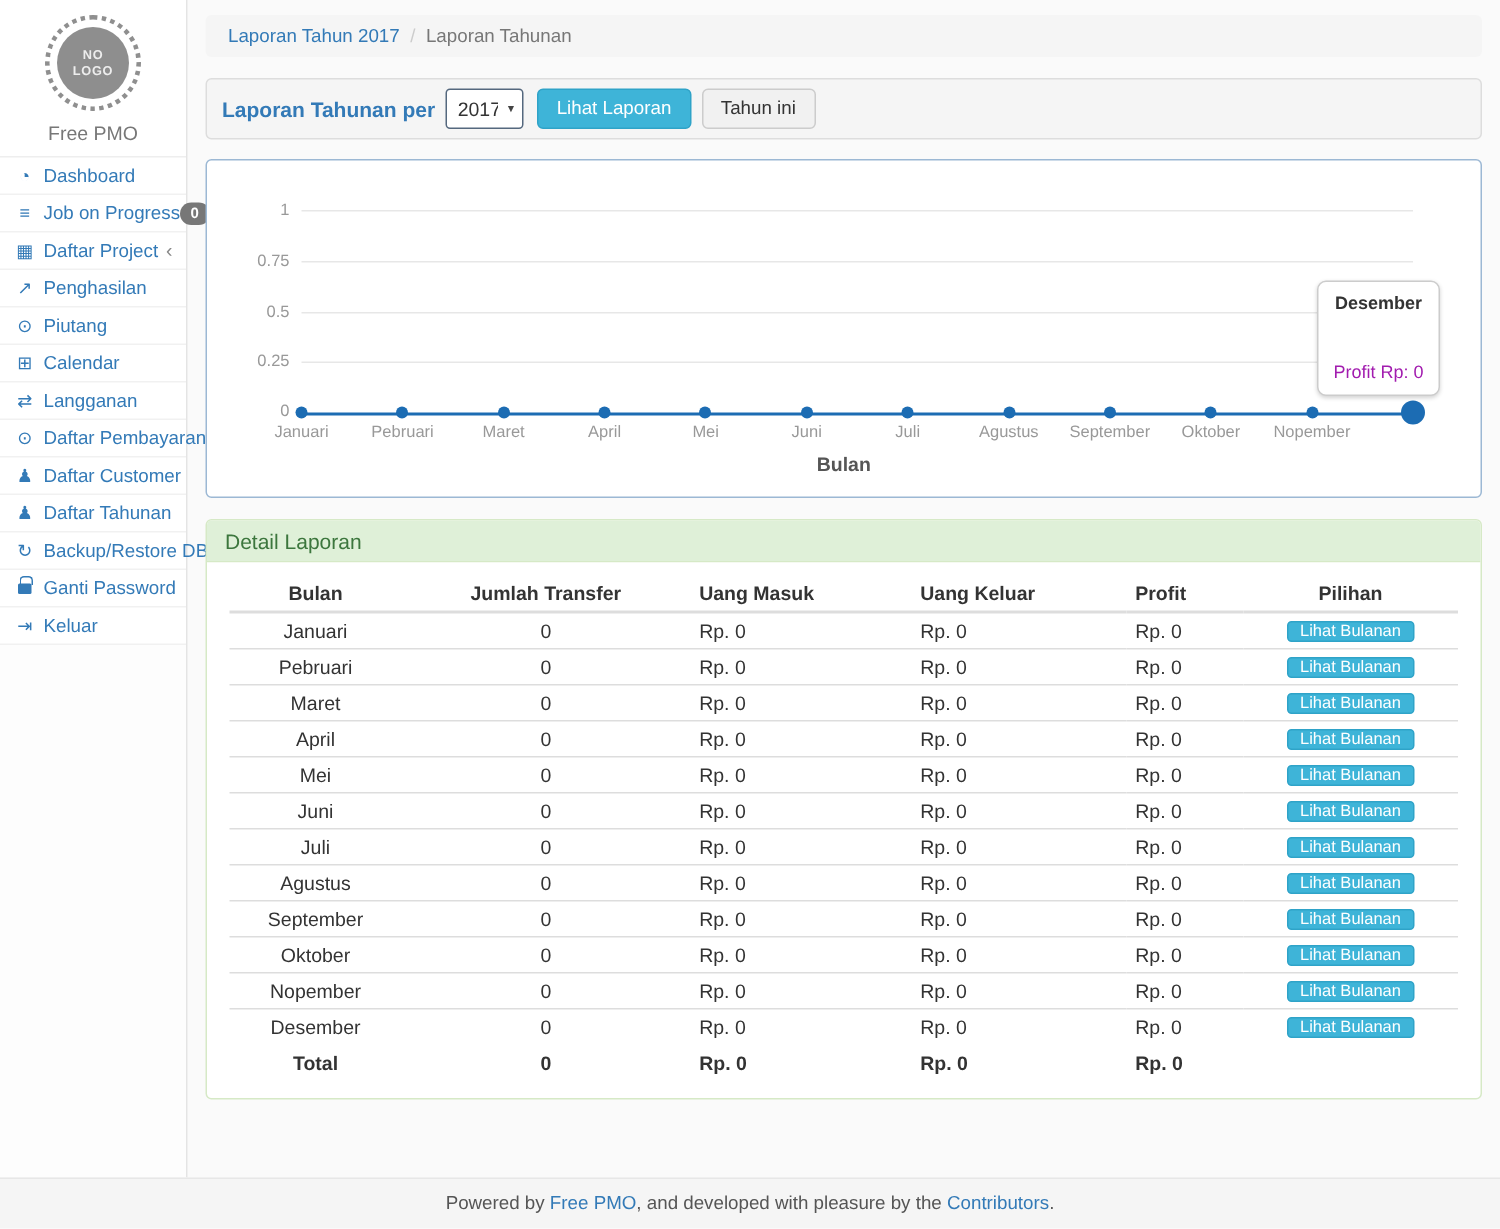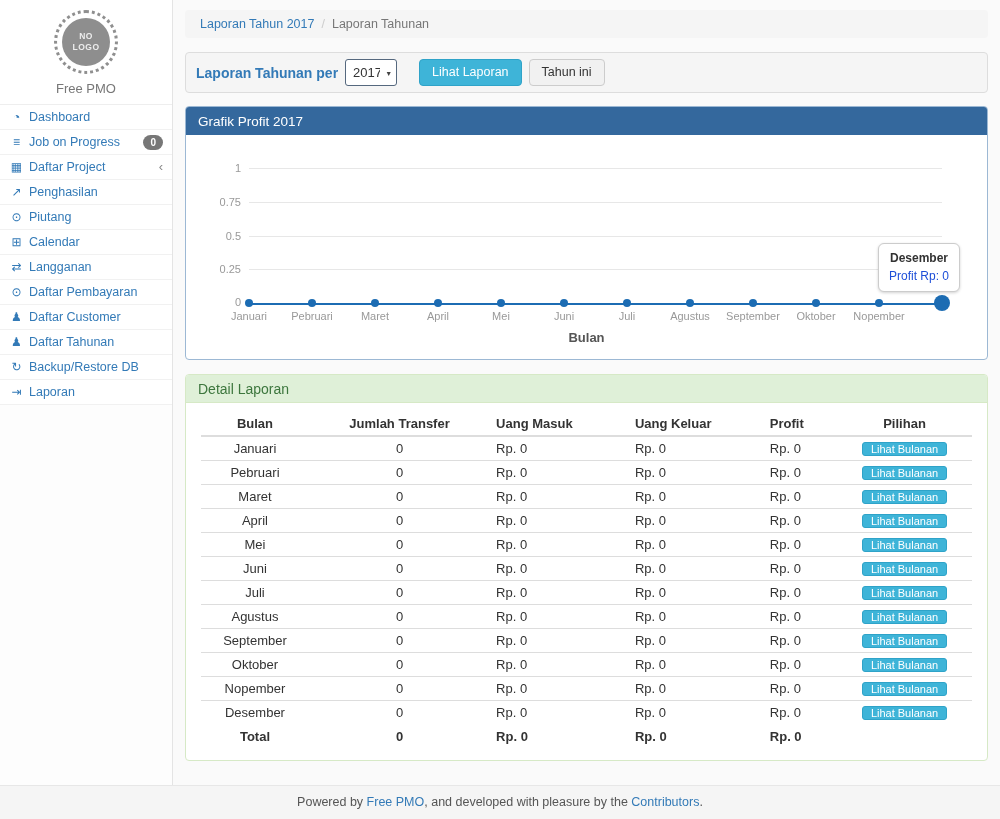--- a/index.html
+++ b/index.html
@@ -6,21 +6,21 @@
   html,body { width:1000px; height:819px; }
   body {
     font-family: "Liberation Sans", sans-serif;
     background:#fafafa; color:#333; font-size:13px;
     display:flex; flex-direction:column; overflow:hidden;
   }
   a { text-decoration:none; }
   .app { flex:1; display:flex; align-items:stretch; }
 
   
-  .sidebar { width:173px; background:#fdfdfd; border-right:1px solid #e4e4e4; }
+  .sidebar { width:125px; background:#fdfdfd; border-right:1px solid #e4e4e4; }
   .logo-box { padding:10px 0 8px; text-align:center; background:#fff; }
   .logo-ring { width:64px; height:64px; margin:0 auto; border-radius:50%;
     border:3px dotted #8f8f8f; display:flex; align-items:center; justify-content:center; }
   .logo-circle { width:48px; height:48px; border-radius:50%; background:#8e8e8e;
     color:#ededed; font-size:8.5px; font-weight:bold; letter-spacing:.5px;
     display:flex; align-items:center; justify-content:center; text-align:center; line-height:1.25; }
   .logo-circle span { width:32px; }
   .brand { margin-top:7px; color:#777; font-size:13px; }
   .menu { border-top:1px solid #eee; background:#fff; }
   .menu-item { display:flex; align-items:center; padding:4px 9px; border-bottom:1px solid #f1f1f1;
@@ -38,21 +38,21 @@
   
   .main { flex:1; padding:10px 12px 0; }
   .breadcrumb { background:#f5f5f5; border-radius:4px; padding:7px 15px; font-size:12.5px;
     color:#777; height:28px; }
   .breadcrumb a { color:#337ab7; }
   .breadcrumb .sep { color:#ccc; margin:0 7px; }
 
   .filter-panel { margin-top:14px; background:#f5f5f5; border:1px solid #ddd; border-radius:4px;
     padding:6px 10px; height:41px; display:flex; align-items:center; }
   .filter-label { color:#337ab7; font-weight:bold; font-size:14px; margin-right:7px; }
-  .select-wrap { position:relative; display:inline-block; margin-right:22px; }
+  .select-wrap { position:relative; display:inline-block; margin-right:9px; }
   .select-wrap select { appearance:none; -webkit-appearance:none; width:52px; height:27px;
     border:1px solid #55687e; border-radius:3px; background:#fff; font-size:13px;
     padding:2px 16px 2px 7px; color:#333; font-family:inherit; }
   .select-caret { position:absolute; right:5px; top:50%; transform:translateY(-50%);
     font-size:7px; color:#444; pointer-events:none; }
   .btn { display:inline-block; border-radius:4px; font-size:12.5px; padding:5px 12px;
     cursor:pointer; font-family:inherit; line-height:15px; }
   .btn-info { background:#3eb4d8; border:1px solid #2fa3c8; color:#fff; margin-right:7px; }
   .btn-default { background:#f1f1f1; border:1px solid #ccc; color:#333; }
 
@@ -69,21 +69,21 @@
   .zero-line { position:absolute; left:0; right:0; top:100%; height:2px; background:#1c6cb3; }
   .dot { position:absolute; top:100%; width:8px; height:8px; border-radius:50%;
     background:#1c6cb3; transform:translate(-50%,-50%); cursor:pointer; }
   .dot.big { width:16px; height:16px; }
   .x-tick { position:absolute; top:calc(100% + 7px); transform:translateX(-50%);
     font-size:11px; color:#999; white-space:nowrap; }
   .chart-tooltip { position:absolute; right:-18px; bottom:11px; background:#fff;
     border:1px solid #ccc; border-radius:6px; box-shadow:0 1px 3px rgba(0,0,0,.18);
     padding:5px 10px; text-align:center; font-size:12px; line-height:1.55; z-index:2; }
   .tt-title { font-weight:bold; color:#333; }
-  .tt-value { color:#1d4ed8; }
+  .tt-value { color:#a21caf;margin-top:28px; }
   .xlabel { text-align:center; margin-top:27px; font-weight:bold; color:#555; font-size:13px; }
 
   
   .detail-panel { margin-top:14px; border:1px solid #d6e9c6; border-radius:4px; background:#fff; }
   .detail-heading { background:#dff0d8; color:#3c763d; font-size:14px; padding:6px 12px;
     border-radius:3px 3px 0 0; height:28px; border-bottom:1px solid #d6e9c6; }
   .detail-body { padding:9px 15px 12px; }
   table { width:100%; border-collapse:collapse; font-size:13px; }
   th { border-bottom:2px solid #ddd; padding:4px 6px; font-weight:bold; color:#333; }
   td { border-top:1px solid #ddd; padding:3px 6px; color:#333; height:24px; }
@@ -154,22 +154,26 @@
         </div>
         <div class="menu-item">
           <span class="mi-icon">♟</span>
           <span class="mi-label">Daftar Tahunan</span>
         </div>
         <div class="menu-item">
           <span class="mi-icon">↻</span>
           <span class="mi-label">Backup/Restore DB</span>
         </div>
         <div class="menu-item">
+          <span class="mi-icon"><span class="css-lock"></span></span>
+          <span class="mi-label">Ganti Password</span>
+        </div>
+        <div class="menu-item">
           <span class="mi-icon">⇥</span>
-          <span class="mi-label">Laporan</span>
+          <span class="mi-label">Keluar</span>
         </div>
       </nav>
   </aside>
 
   <main class="main">
 
     <div class="breadcrumb">
       <a href="#">Laporan Tahun 2017</a><span class="sep">/</span><span>Laporan Tahunan</span>
     </div>
 
@@ -179,21 +183,20 @@
         <select>
           <option>2017</option>
         </select>
         <span class="select-caret">▼</span>
       </span>
       <button class="btn btn-info">Lihat Laporan</button>
       <button class="btn btn-default">Tahun ini</button>
     </div>
 
     <section class="chart-panel">
-      <div class="chart-heading">Grafik Profit 2017</div>
       <div class="chart-body">
         <div class="plot">
           <div class="zero-line"></div>
           <div class="chart-tooltip">
             <div class="tt-title">Desember</div>
             <div class="tt-value">Profit Rp: 0</div>
           </div>
         <div class="gridline" style="top: 0%;">
               <span class="y-tick">1</span>
             </div>

